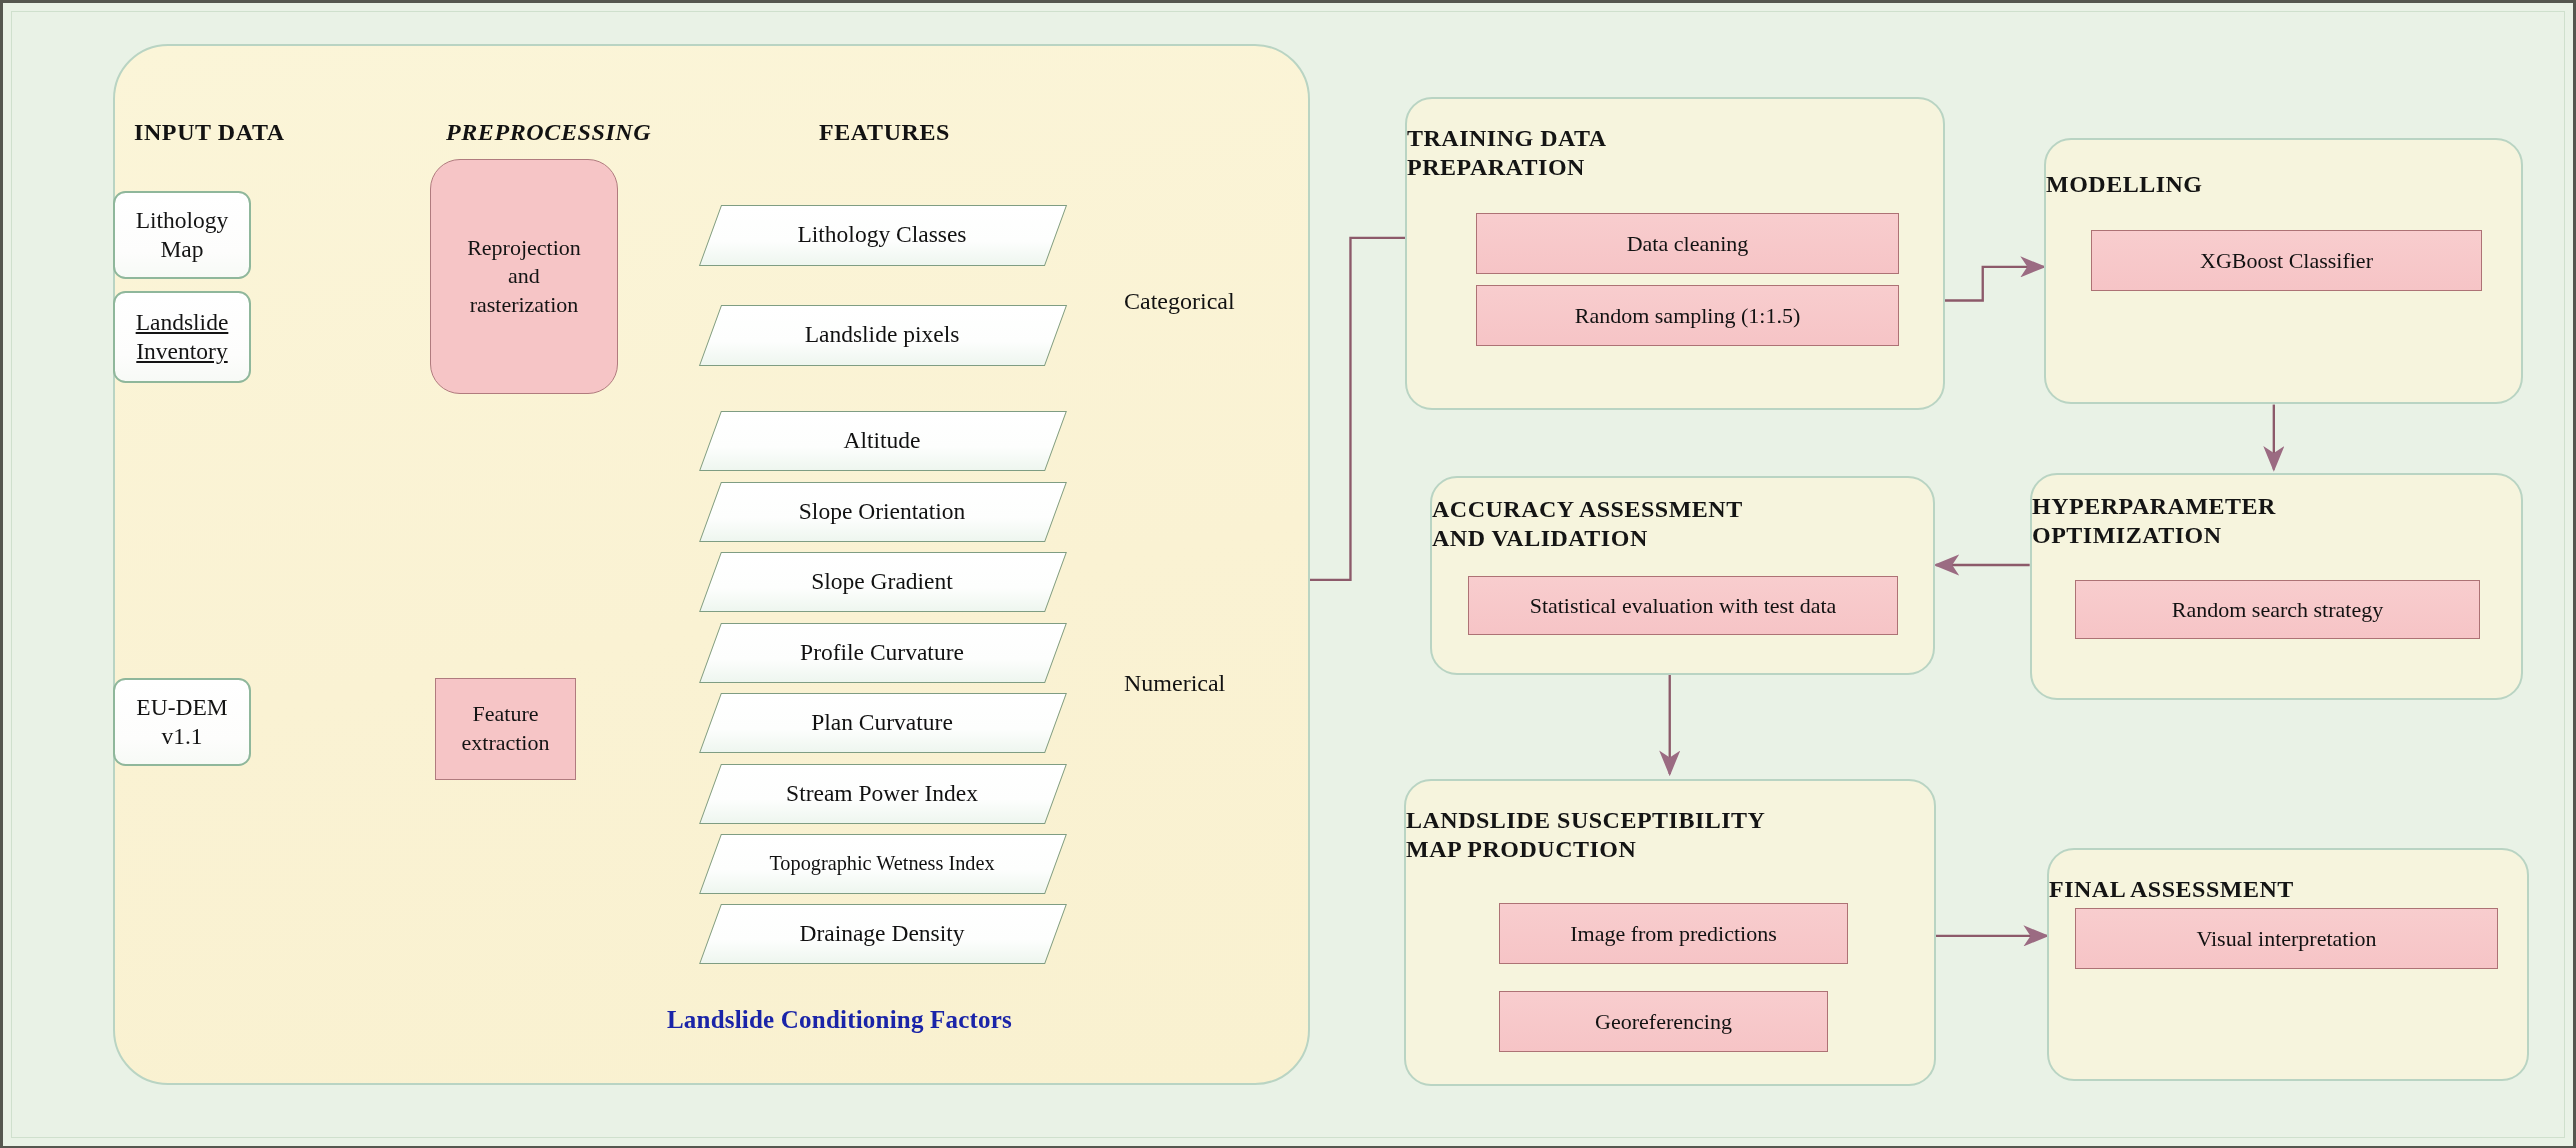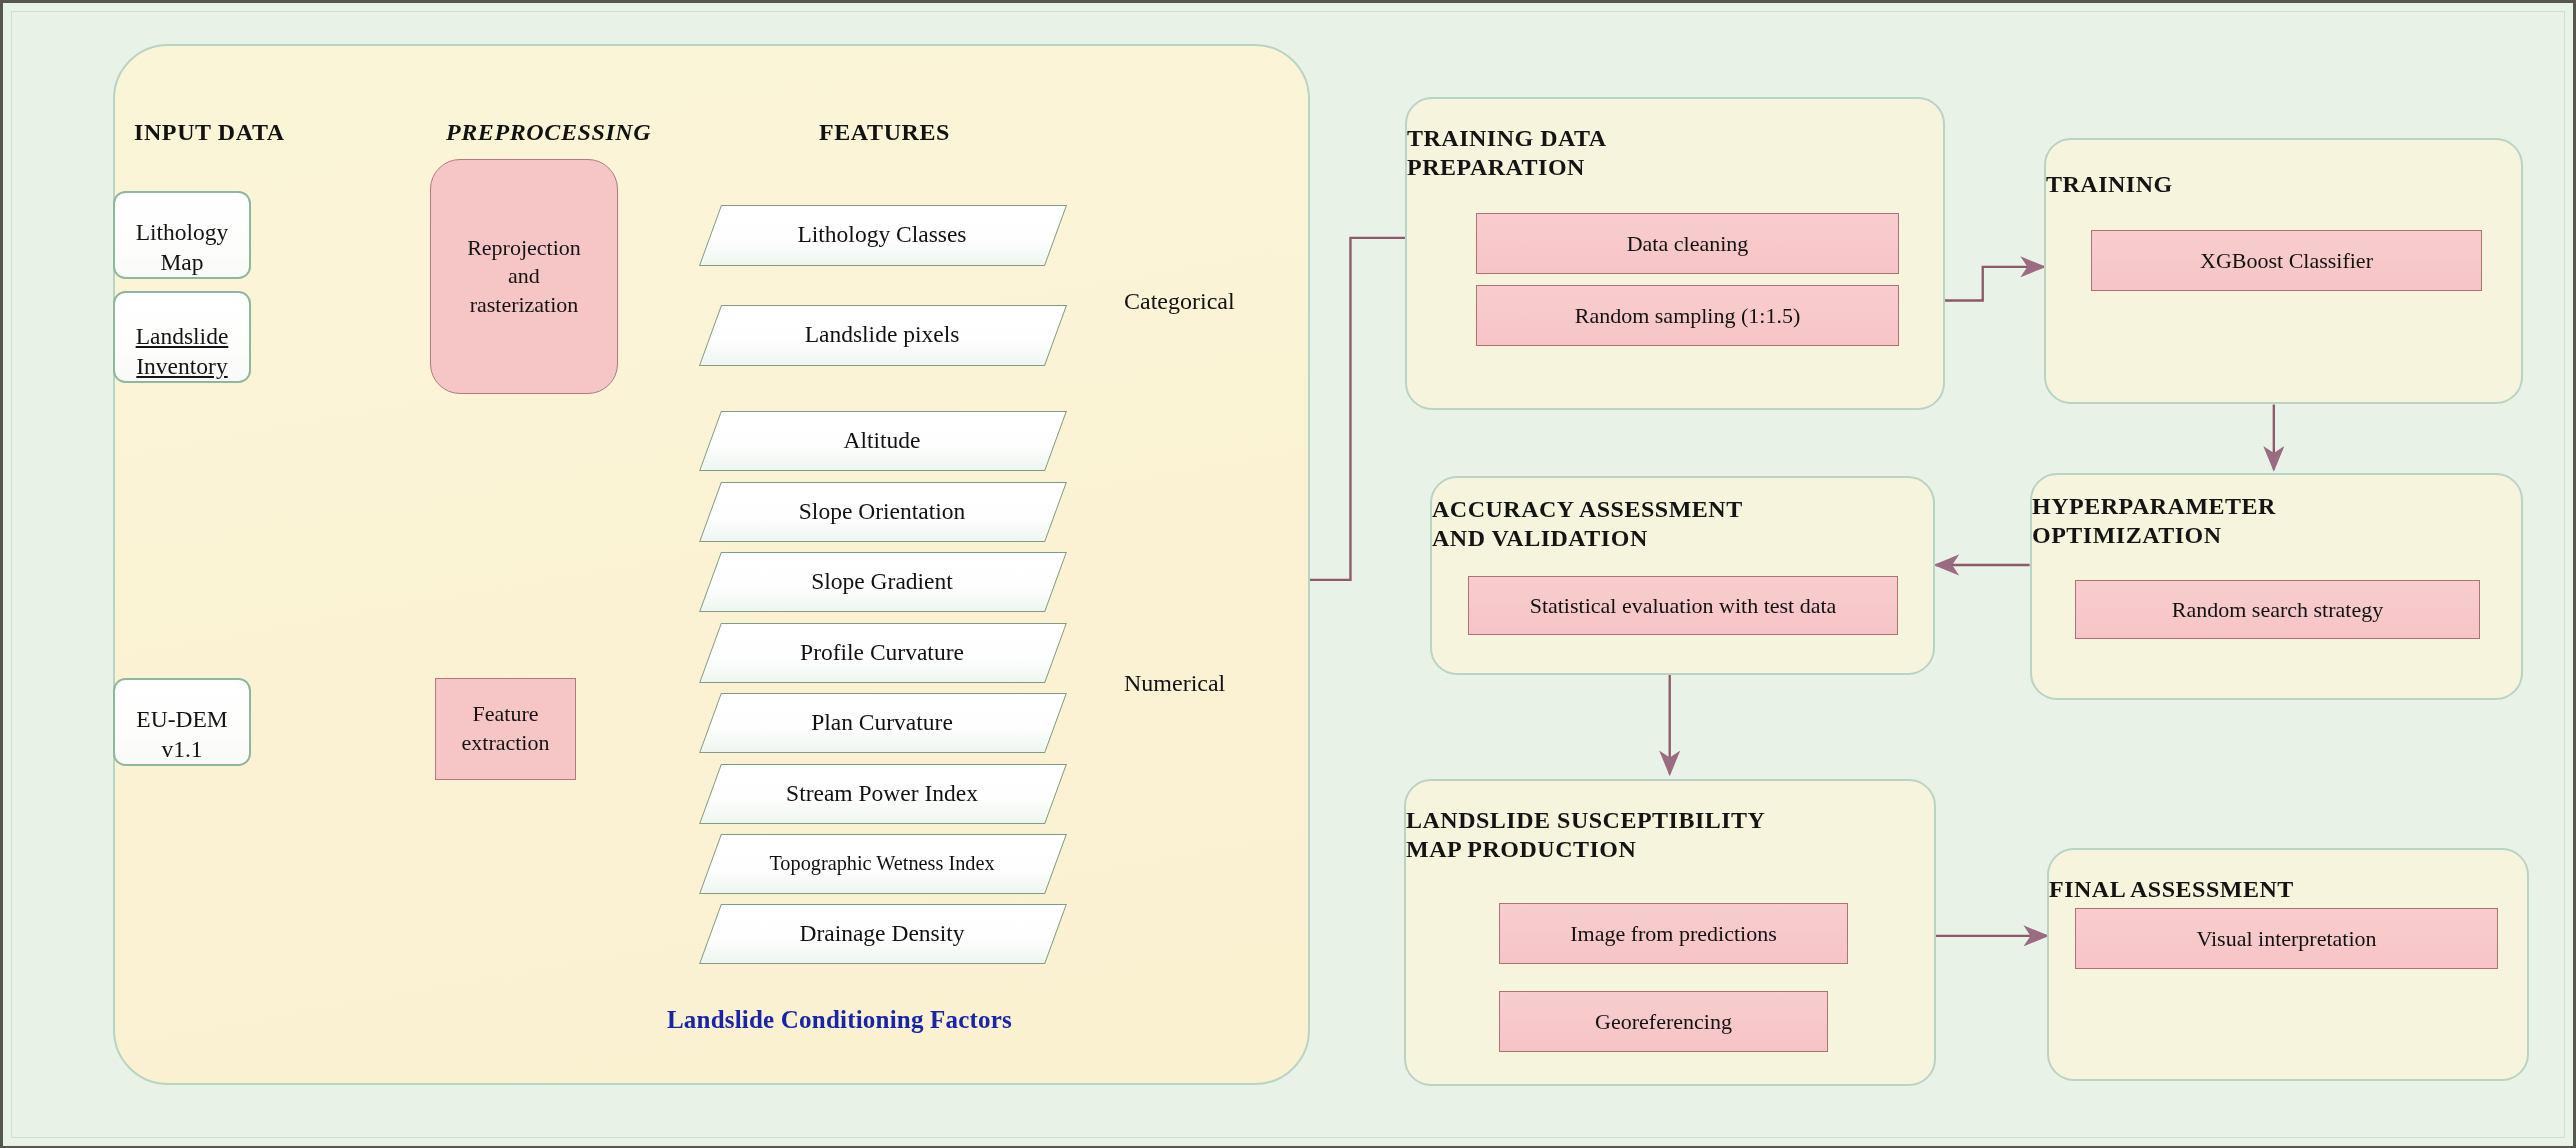--- a/index.html
+++ b/index.html
@@ -59,21 +59,21 @@
     color:#121212;
     white-space:nowrap;
   }
 
   
   .inputbox{
     position:absolute;
     background:linear-gradient(180deg,#ffffff 0%,#fdfdfc 70%,#f7faf6 100%);
     border:2.3px solid #8fb79b;
     border-radius:12.5px;
-    display:flex;align-items:flex-end;justify-content:center;
+    display:flex;align-items:center;justify-content:center;
     text-align:center;
     font-size:23.5px;
     color:#141414;
     line-height:1.25;
     box-sizing:border-box;
     white-space:pre-line;
   }
 
   
   .pinkproc{
@@ -278,21 +278,21 @@
 PREPARATION</div>
   </div>
   <div class="pinkbar" style="left:1473px;top:210px;width:423px;height:61px;">
     <span>Data cleaning</span>
   </div>
   <div class="pinkbar" style="left:1473px;top:282px;width:423px;height:61px;">
     <span>Random sampling (1:1.5)</span>
   </div>
 
   <div class="panel" style="left:2041px;top:135px;width:479px;height:266px;">
-    <div class="panel-title" style="top:30px;">TRAINING</div>
+    <div class="panel-title" style="top:30px;">MODELLING</div>
   </div>
   <div class="pinkbar" style="left:2088px;top:227px;width:391px;height:61px;">
     <span>XGBoost Classifier</span>
   </div>
 
   <div class="panel" style="left:2027px;top:470px;width:493px;height:227px;">
     <div class="panel-title" style="top:17px;">HYPERPARAMETER
 OPTIMIZATION</div>
   </div>
   <div class="pinkbar" style="left:2072px;top:577px;width:405px;height:59px;">

